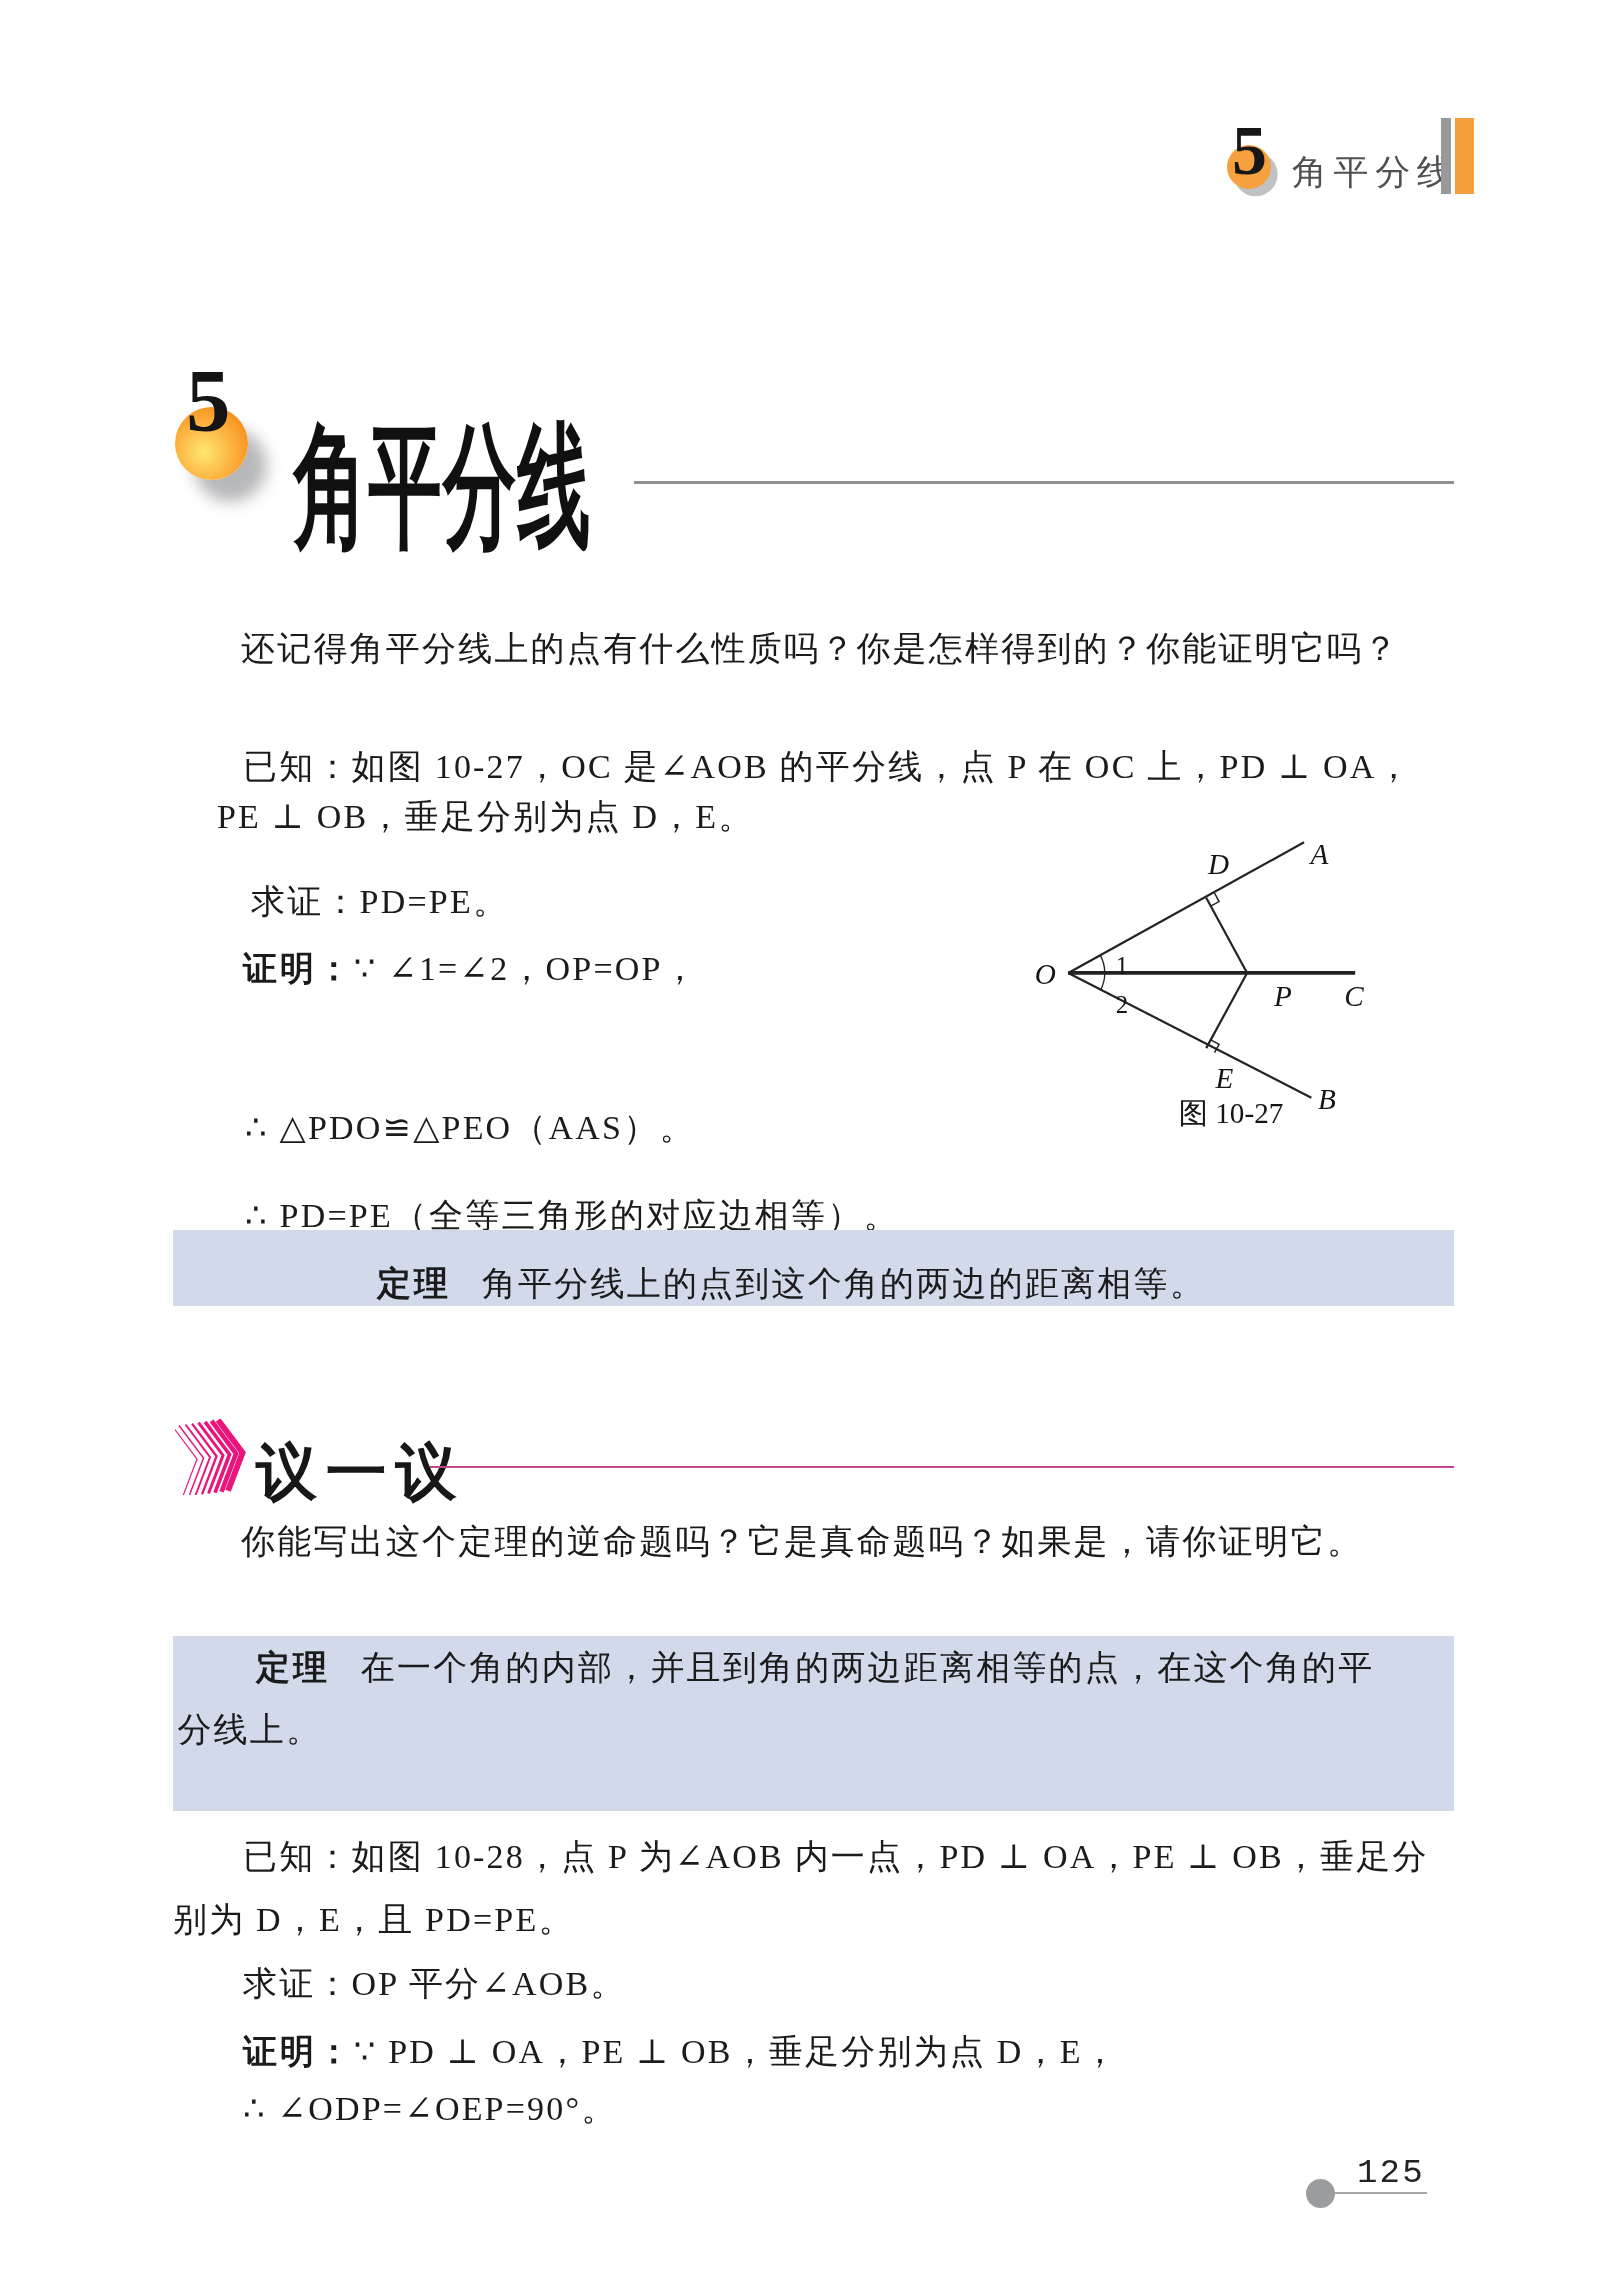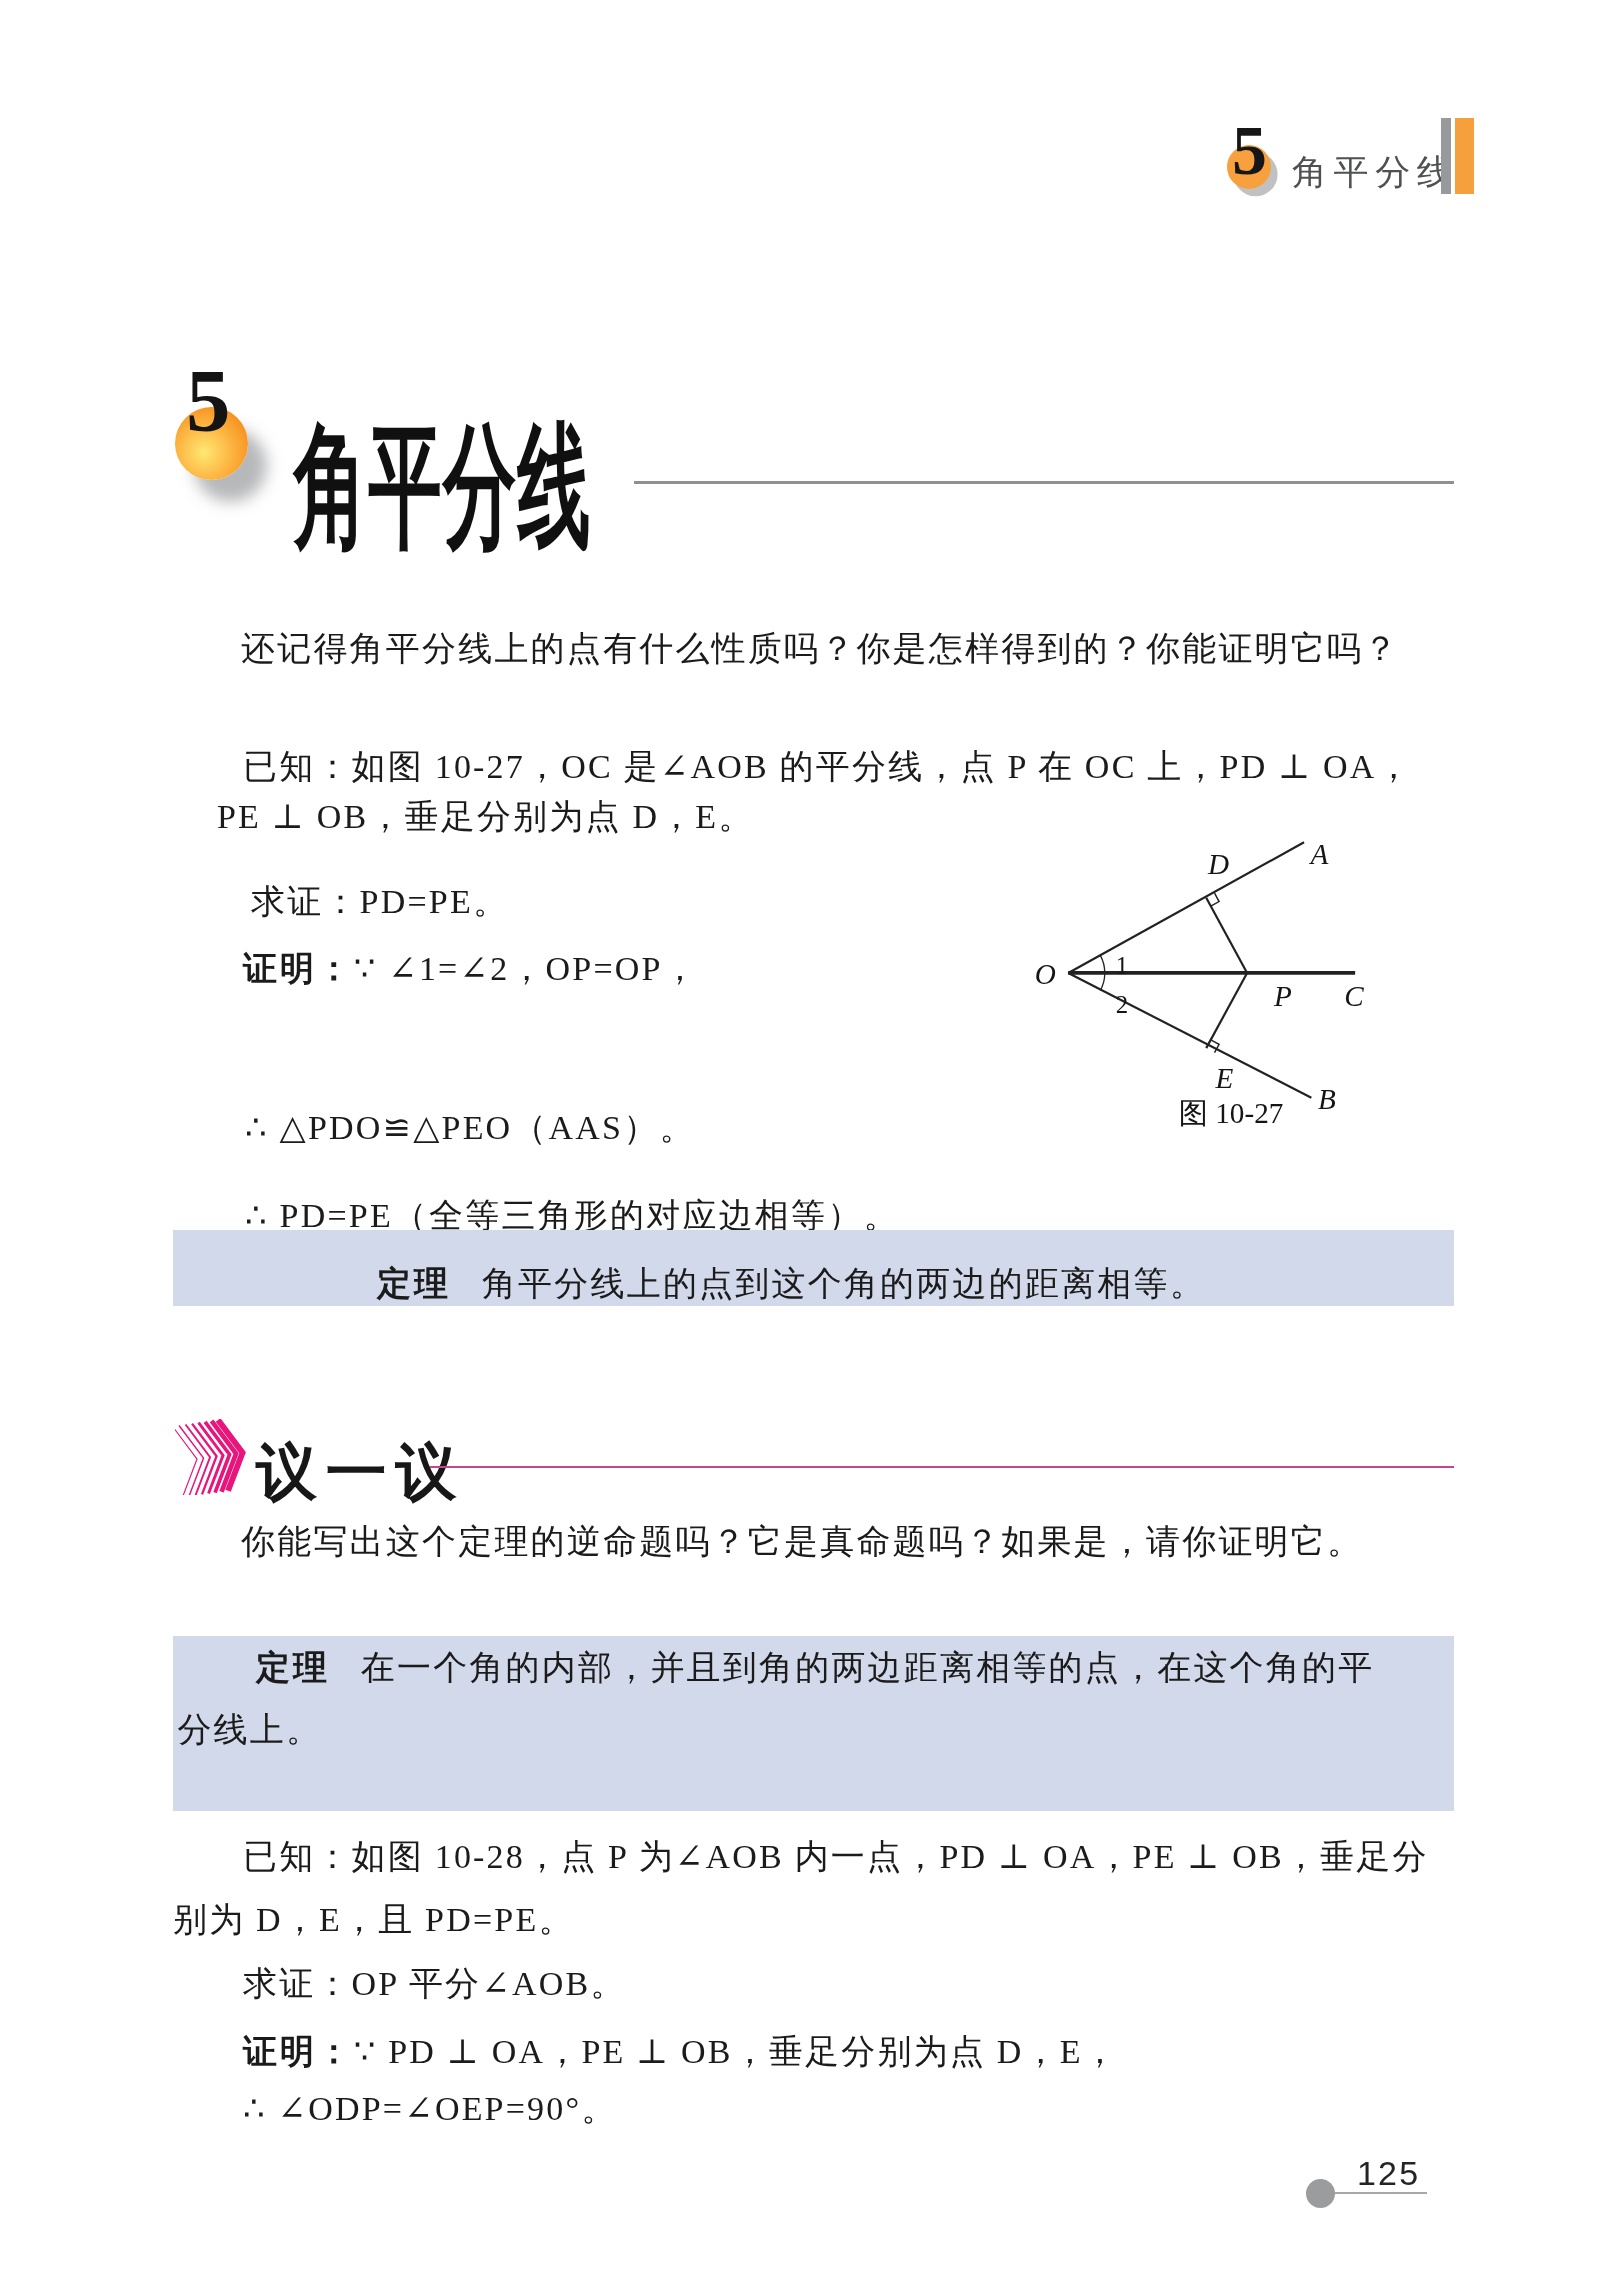--- a/index.html
+++ b/index.html
@@ -51,21 +51,21 @@
   .fig svg { display:block; }
   .fig text { font-family:"Liberation Serif","DejaVu Serif",serif; fill:#151515; }
   .fig .var { font-style:italic; font-size:40px; }
   .fig .num { font-size:34px; }
   .fig .cap { font-size:40px; }
 
   
   .pg-dot  { position:absolute; left:1306px; top:2179px; width:29px; height:29px; border-radius:50%; background:#9b9c9e; }
   .pg-line { position:absolute; left:1335px; top:2192px; width:92px; height:1.5px; background:#a6a7a9; }
   .pg-num  { position:absolute; left:1357px; top:2154px; font-size:34px; letter-spacing:2.2px; color:#242424;
-             font-family:Liberation Sans, sans-serif; }
+             font-family:Liberation Mono, monospace; }
 </style>
 </head>
 <body>
 
 <div class="page">
 
   <div class="hdr-ball"></div>
   <div class="hdr-num">5</div>
   <div class="hdr-title">角平分线</div>
   <div class="bar gray"></div>

